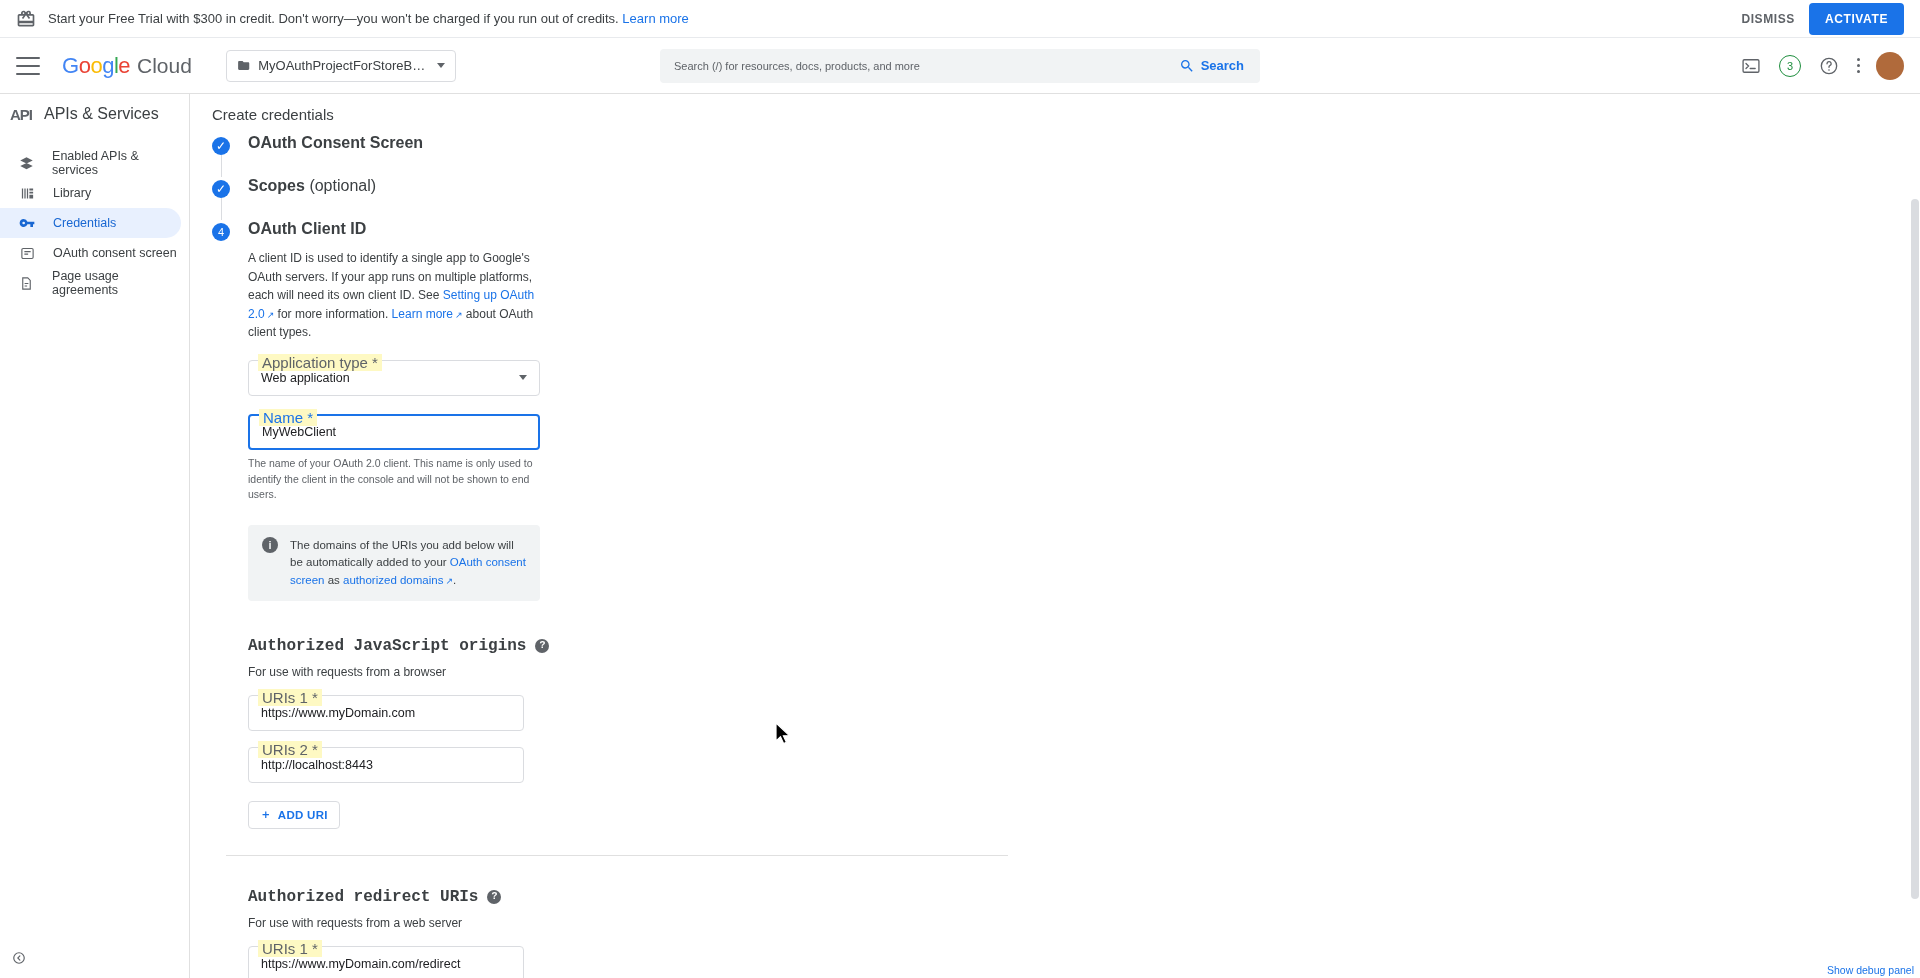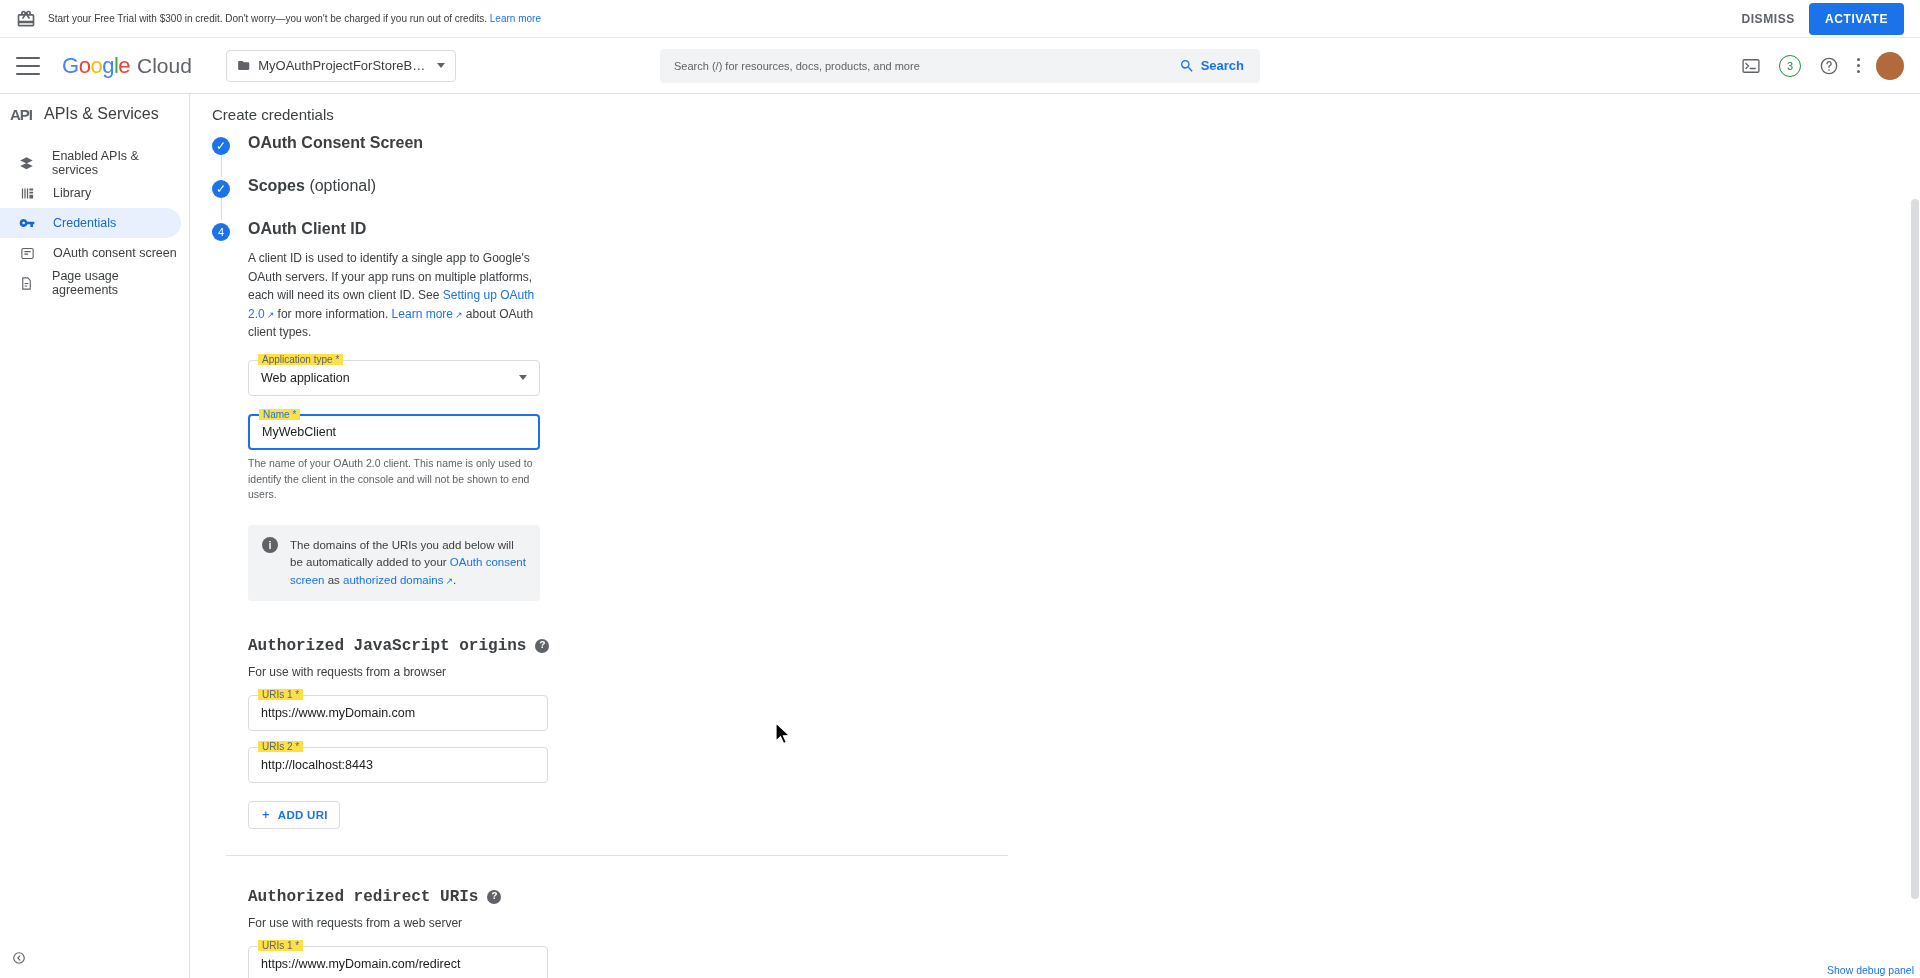--- a/index.html
+++ b/index.html
@@ -17,21 +17,21 @@
     height: 38px;
     background: #fff;
     border-bottom: 1px solid #e8eaed;
     display: flex;
     align-items: center;
     padding: 0 16px;
     gap: 10px;
   }
   .trial-left { display: flex; align-items: center; gap: 12px; flex: 1; }
   .gift-icon { width: 20px; height: 20px; color: #5f6368; flex: none; }
-  .trial-text { font-size: 10px; color: #3c4043; }
+  .trial-text { font-size: 13px; color: #3c4043; }
   .trial-text a { color: #1a73e8; text-decoration: none; }
   .trial-actions { display: flex; align-items: center; gap: 4px; }
   .btn-text {
     font-size: 12px; font-weight: bold; letter-spacing: .6px;
     color: #5f6368; background: none; border: none;
     padding: 8px 10px; cursor: pointer; text-transform: uppercase;
   }
   .btn-filled {
     font-size: 12px; font-weight: bold; letter-spacing: .6px;
     color: #fff; background: #1a73e8; border: none; border-radius: 4px;
@@ -122,40 +122,40 @@
   a { color:#1a73e8; text-decoration:none;}
   .ext::after { content:"↗"; font-size: 9px; margin-left:2px; }
   
   .field {
     position:relative; border:1px solid #dadce0; border-radius:4px;
     height: 36px; width: 292px; display:flex; align-items:center; padding: 0 12px;
     margin-top: 18px; font-size: 12.5px; color:#202124; background:#fff;
   }
   .field.focus { border:2px solid #1a73e8; }
   .field .lbl {
-    position:absolute; top:-7px; left: 9px; background:#fde047; padding: 0 4px;
-    font-size: 10px; color:#5f6368;
+    position:absolute; top:-7px; left: 9px; background:#fef9c3; padding: 0 4px;
+    font-size: 15px; color:#5f6368;
   }
   .field.focus .lbl { color:#1a73e8; }
   .field .caret-down { margin-left:auto; }
   .hint { font-size: 10.5px; color:#5f6368; margin-top: 6px; line-height:1.5; max-width: 290px;}
   .info-box {
     margin-top: 22px; background:#f1f3f4; border-radius:4px;
     width: 292px; display:flex; gap:12px; padding: 12px 14px;
     font-size: 11.5px; line-height:1.5; color:#3c4043;
   }
   .info-icon { width:16px;height:16px;border-radius:50%;background:#5f6368;color:#f1f3f4;
     font-size:11px;display:flex;align-items:center;justify-content:center;flex:none; font-weight:bold;}
   .sec-title { font-size: 16px; color:#3c4043; font-weight:bold; display:flex;align-items:center;gap:9px;font-family:Liberation Mono, monospace; }
   .help-circle {
     width:14px;height:14px;border-radius:50%;background:#5f6368;color:#fff;
     font-size:10px;display:flex;align-items:center;justify-content:center;cursor:pointer;font-weight:bold;
   }
   .sec-sub { font-size: 12px; color:#3c4043; margin-top: 10px; }
-  .uri-field { width: 300px; margin-top: 16px; }
+  .uri-field { width: 276px; margin-top: 16px; }
   .add-uri {
     margin-top: 18px; border:1px solid #dadce0; border-radius:4px;
     height: 28px; display:inline-flex; align-items:center; gap:6px;
     padding: 0 11px; color:#1a73e8; font-size: 11.5px; font-weight:bold;
     letter-spacing:.3px; cursor:pointer; background:#fff;
   }
   .divider { height:1px; background:#e0e0e0; margin: 26px 0 0 -22px; }
   
   .vscroll { position:absolute; right:0; top: 0; width: 10px; bottom:0; background:#fff; }
   .vthumb { position:absolute; right:1px; top: 105px; width:8px; height: 700px; background:#dadce0; border-radius:4px; }

